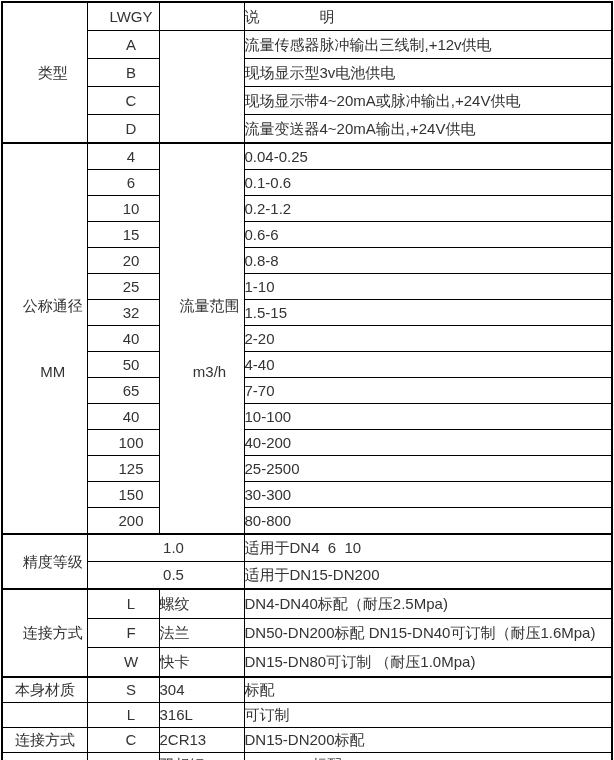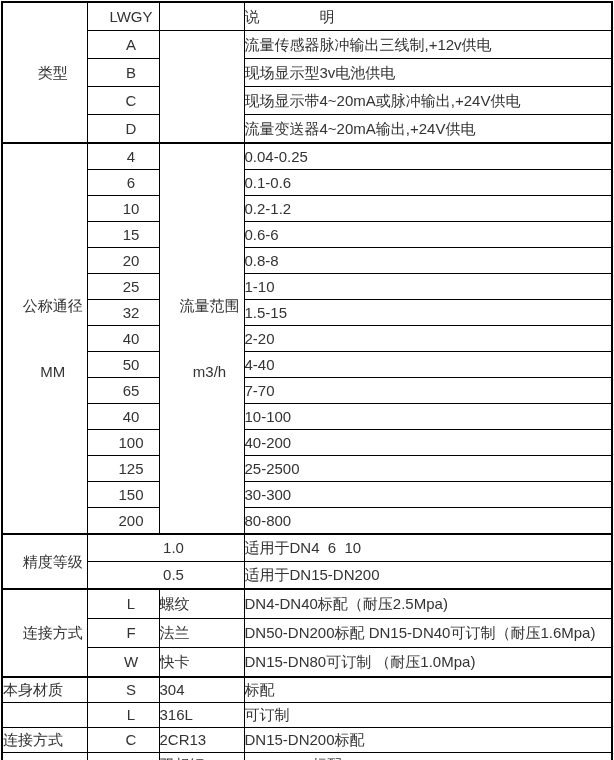--- a/index.html
+++ b/index.html
@@ -26,21 +26,21 @@
     border: 1px solid #000;
     vertical-align: middle;
     white-space: pre;
     overflow: hidden;
     padding: 0;
     line-height: 1.45;
   }
   tr.sec td { border-top-width: 2px; }
   .center { text-align: center; padding-left: 16px; }
   .padl { text-align: left; }
-  .padl-sm { padding-left: 0; text-align: left; }
+  .padl-sm { padding-left: 12px; text-align: left; }
   tr.s1 td { height: 27px; }
   tr.s2 td { height: 25px; }
   tr.s3 td { height: 26px; }
   tr.s4 td { height: 28px; }
   tr.s5 td { height: 24px; }
   .twoline div { line-height: 23px; }
 </style>
 </head>
 <body>
 

